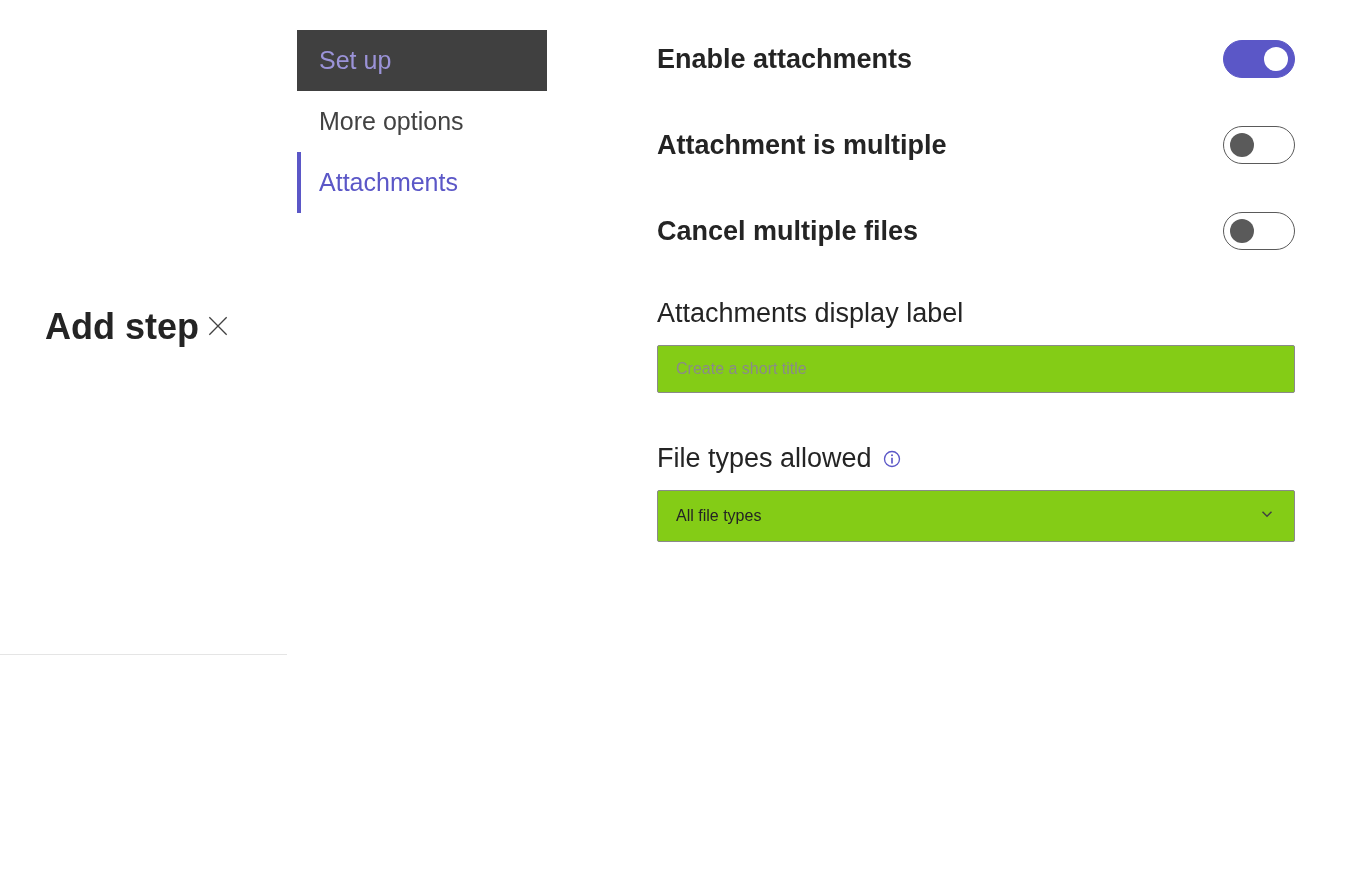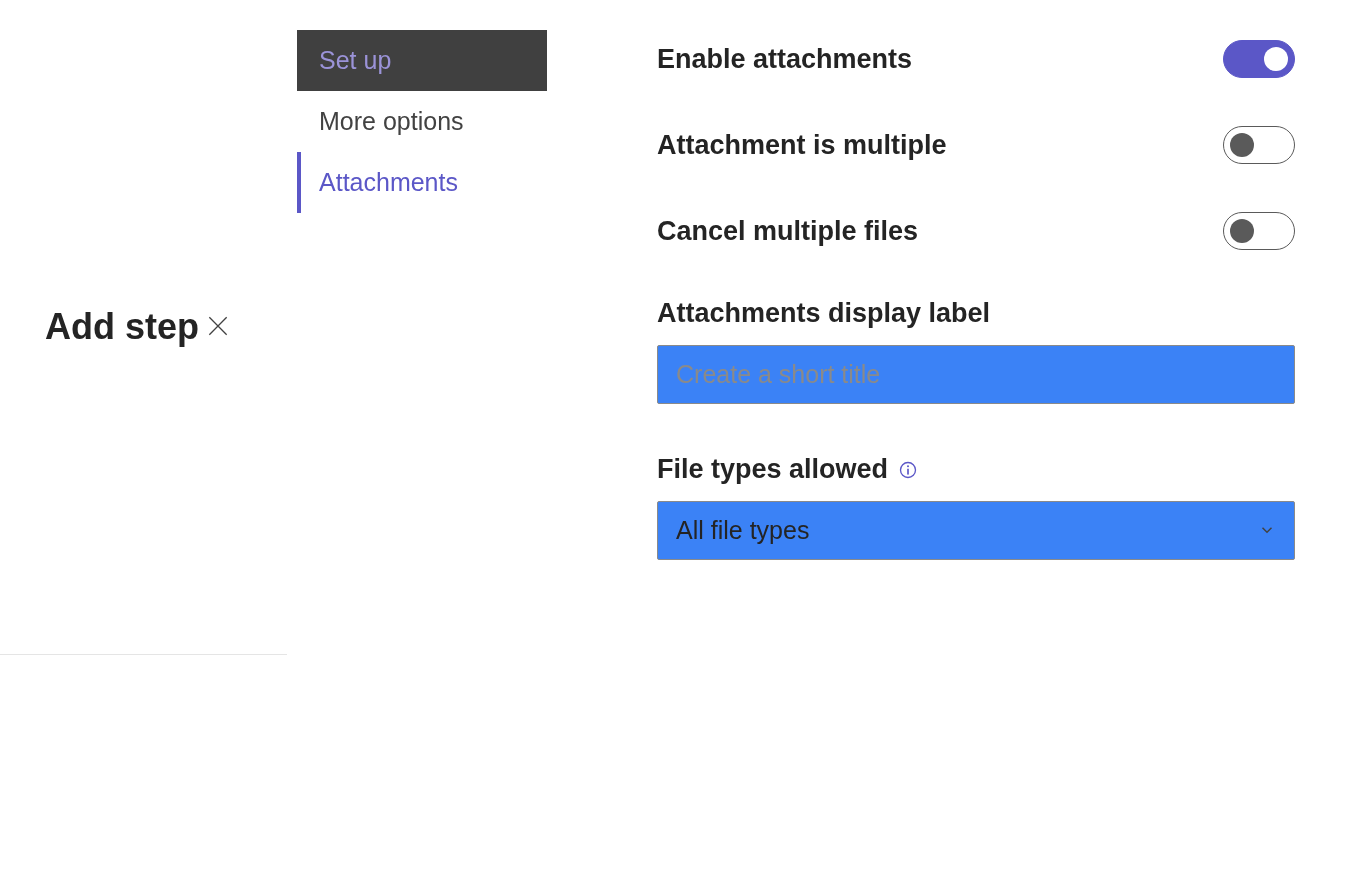--- a/index.html
+++ b/index.html
@@ -15,26 +15,26 @@
   .nav-item.visited { background: #404040; color: #9b93d8; border-left: 4px solid transparent; }
   .nav-item.active { color: #5b57c7; border-left: 4px solid #5b57c7; font-weight: 400; }
   .content-wrap { flex: 1; position: relative; overflow: hidden; }
   .content { position: absolute; inset: 0; overflow-y: auto; padding: 40px 60px 20px 110px; }
   .content::-webkit-scrollbar { width: 16px; }
   .content::-webkit-scrollbar-track { background: transparent; }
   .content::-webkit-scrollbar-thumb { background: #7a7a7a; border-radius: 8px; border: 3px solid #fff; }
   .row { display: flex; align-items: center; justify-content: space-between; margin-bottom: 48px; }
   .row-label { font-size: 27px; font-weight: 600; color: #242424; }
   .field { margin-bottom: 50px; }
-  .field-label { font-size: 27px; font-weight: 700; color: #242424; margin-bottom: 16px; display: flex; align-items: center; gap: 10px; }
+  .field-label { font-size: 27px; font-weight: 400; color: #242424; margin-bottom: 16px; display: flex; align-items: center; gap: 10px; }
   .info-icon { display: inline-flex; align-items: center; }
   .info-icon svg { width: 20px; height: 20px; }
   input.text-input, .select-input {
-    width: 100%; font-size: 25px; padding: 14px 18px; border: 1px solid #8a8a8a;
-    border-radius: 2px; color: #242424; background: #3b82f6; outline: none;
+    width: 100%; font-size: 16px; padding: 14px 18px; border: 1px solid #8a8a8a;
+    border-radius: 2px; color: #242424; background: #84cc16; outline: none;
   }
   input.text-input::placeholder { color: #8a8a8a; }
   .select-input { display: flex; align-items: center; justify-content: space-between; cursor: pointer; color: #242424; }
   .select-value { color: #242424; }
   .toggle { position: relative; width: 72px; height: 38px; border-radius: 19px; cursor: pointer; display: inline-block; }
   .toggle.off { background: #fff; border: 1.5px solid #5a5a5a; }
   .toggle.on { background: #5b57c7; border: 1.5px solid #5b57c7; }
   .toggle .knob { position: absolute; top: 50%; transform: translateY(-50%); width: 24px; height: 24px; border-radius: 50%; }
   .toggle.off .knob { left: 6px; background: #5a5a5a; }
   .toggle.on .knob { right: 6px; background: #fff; }

